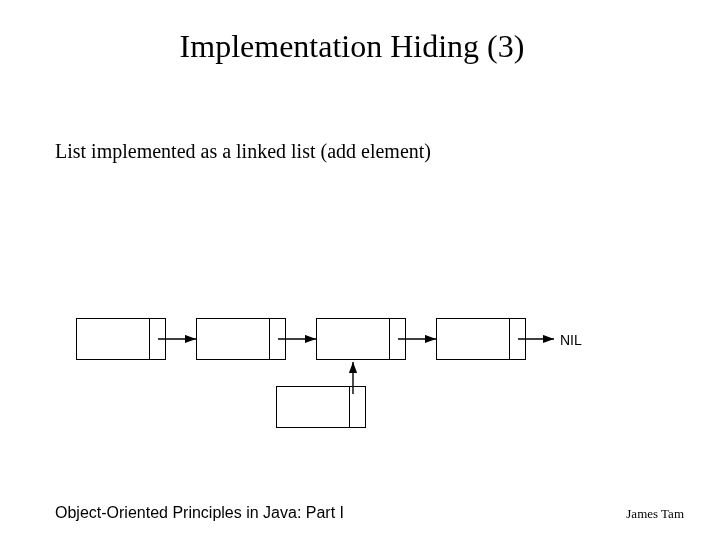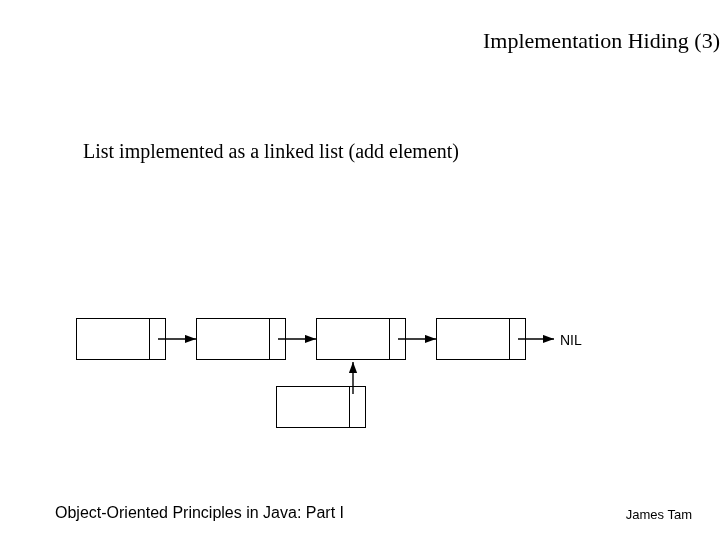--- a/index.html
+++ b/index.html
@@ -10,43 +10,42 @@
     background: #ffffff;
     font-family: "Times New Roman", Times, serif;
     color: #000000;
     position: relative;
     overflow: hidden;
   }
   .title {
     position: absolute;
     top: 28px;
     left: 0;
-    right: 0;
-    text-align: right;
-    font-size: 22px;
+    right: 16px;
+    text-align: center;
+    font-size: 32px;
   }
   .subtitle {
     position: absolute;
     top: 140px;
     left: 55px;
     font-size: 20px;
-    margin-left: 28px;
   }
   .footer-left {
     position: absolute;
     bottom: 18px;
     left: 55px;
     font-family: Arial, Helvetica, sans-serif;
     font-size: 16px;
   }
   .footer-right {
     position: absolute;
     bottom: 18px;
-    right: 28px;
-    font-family: Liberation Sans, sans-serif;
+    right: 36px;
+    font-family: Liberation Serif, serif;
     font-size: 13px;
   }
   .diagram {
     position: absolute;
     left: 4px;
     top: 0;
     width: 680px;
     height: 540px;
     margin-top: 36px;
   }

